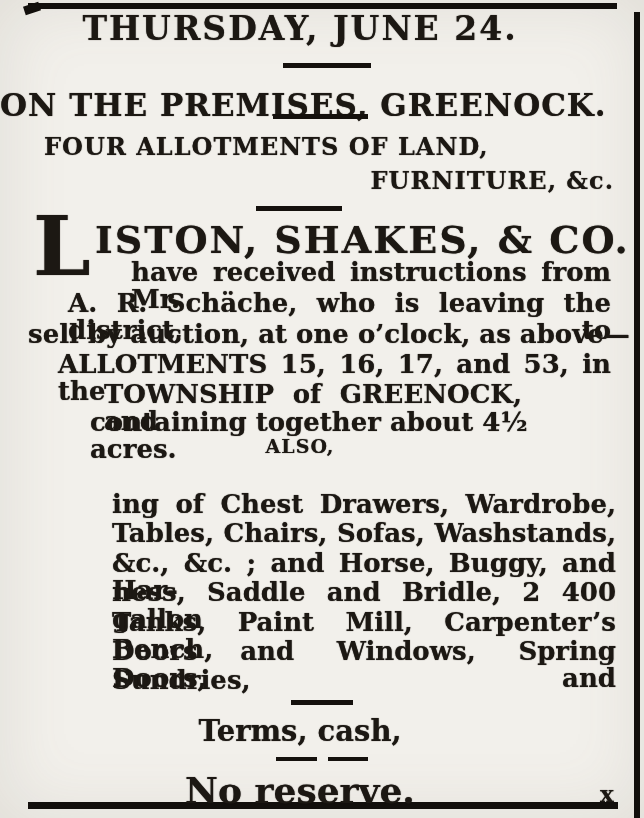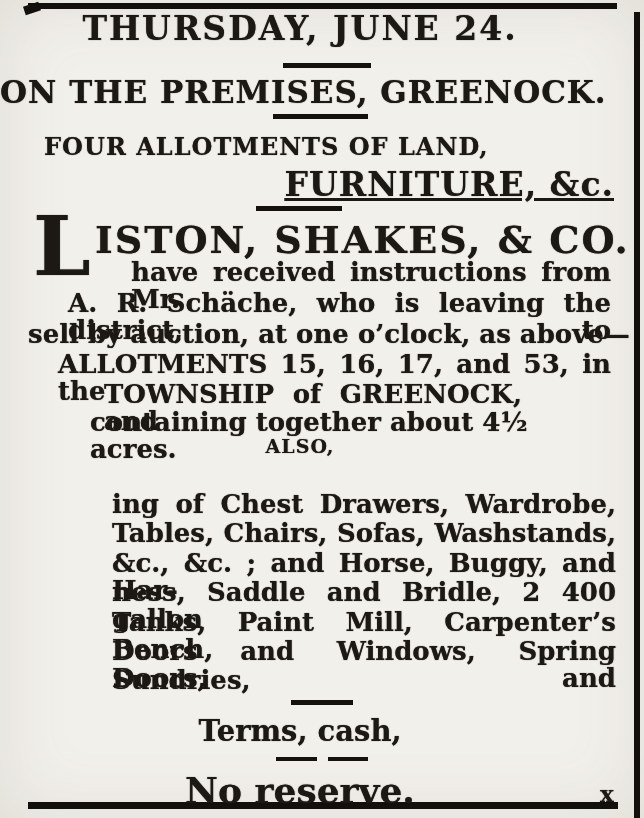--- a/index.html
+++ b/index.html
@@ -12,23 +12,23 @@
   .page *{text-shadow:0 0 1px rgba(28,23,18,.8);}
   .rule{position:absolute;background:#120f0c;box-shadow:none;}
   .rule-top{left:28px;top:3px;width:589px;height:6px;}
   .rule-top:before{content:"";position:absolute;left:-4px;top:1px;width:16px;height:9px;background:#120f0c;transform:rotate(-18deg);}
   .rule-right{right:4px;top:12px;width:6px;height:806px;}
   .rule-bottom{left:28px;top:802px;width:590px;height:7px;}
   .line{position:absolute;white-space:nowrap;line-height:1.05;}
   .center{left:0;right:44px;text-align:center;}
   .j{white-space:normal;text-align:justify;text-align-last:justify;}
   .date{top:12px;font-size:33px;letter-spacing:2px;}
-  .location{top:76px;font-size:31px;letter-spacing:1px;}
+  .location{top:89px;font-size:31px;letter-spacing:1px;}
   .subject1{top:134px;left:44px;font-size:24px;letter-spacing:1px;}
-  .subject2{top:168px;right:30px;font-size:33px;letter-spacing:1px;text-align:right;text-decoration:underline;}
+  .subject2{top:168px;right:30px;font-size:24px;letter-spacing:1px;text-align:right;}
   .divider{position:absolute;height:5px;background:#15110d;}
   .d1{left:283px;top:63px;width:88px;}
   .d2{left:273px;top:114px;width:95px;}
   .d3{left:256px;top:206px;width:86px;}
   .d4{left:291px;top:700px;width:62px;}
   .d5{position:absolute;left:276px;top:757px;width:92px;display:flex;gap:11px;}
   .d5 span{flex:1;height:4px;background:#15110d;}
   .dropcap{position:absolute;left:33px;top:213px;font-size:82px;line-height:.82;}
   .firm{top:220px;left:95px;font-size:38px;letter-spacing:2px;text-align:center;}
   .body-line{font-size:26px;}

